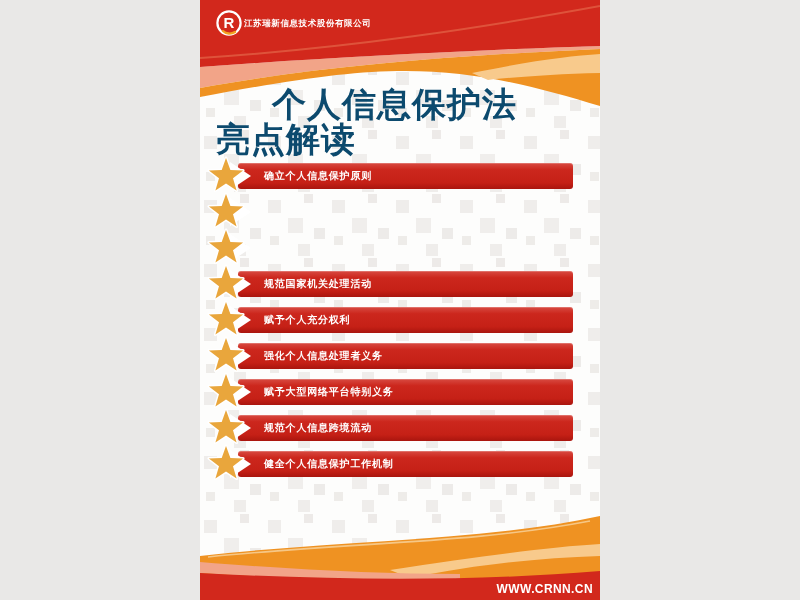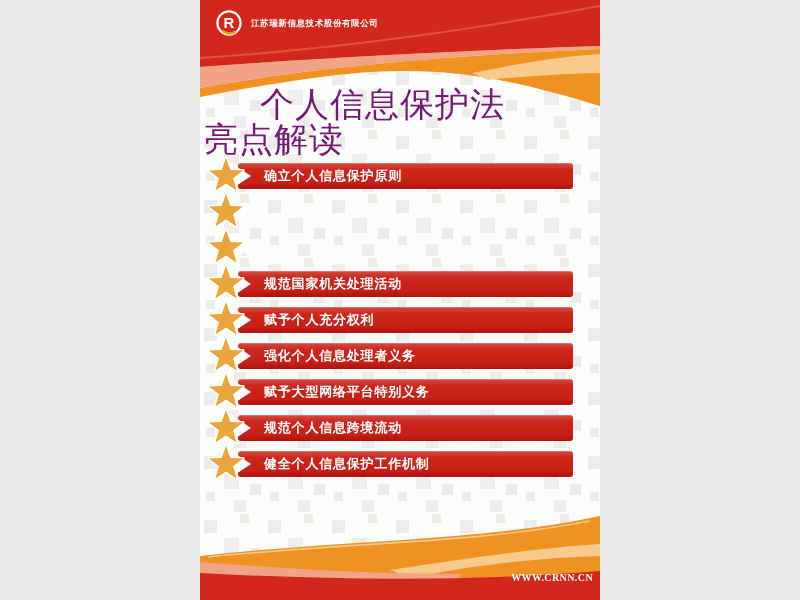--- a/index.html
+++ b/index.html
@@ -12,43 +12,43 @@
   .poster{
     position:absolute;left:200px;top:0;width:400px;height:600px;
     background:#fdfdfc;overflow:hidden;
   }
   .layer{position:absolute;left:0;display:block;}
   .bg-svg{top:0;}
   .header-svg{top:0;}
   .footer-svg{bottom:0;}
   .logo{position:absolute;left:14px;top:9px;width:30px;height:30px;}
   .company{
-    position:absolute;left:51px;top:18px;color:#ffffff;
+    position:absolute;left:44px;top:18px;color:#ffffff;
     font-size:8.5px;font-weight:bold;letter-spacing:.6px;white-space:nowrap;
   }
-  .title{position:absolute;top:86px;left:4px;right:0;color:#701a75;font-weight:normal;}
+  .title{position:absolute;top:86px;left:16px;right:0;color:#0c4a6e;font-weight:bold;}
   .title .l1{font-size:34px;line-height:37px;padding-left:56px;letter-spacing:1px;white-space:nowrap;}
   .title .l2{font-size:34px;line-height:32px;text-align:left;padding-right:42px;letter-spacing:1px;white-space:nowrap;}
   .list{position:absolute;top:163px;left:0;right:0;}
   .row{position:relative;height:26px;margin-bottom:10px;}
   .bar{
     position:absolute;left:38px;right:27px;top:0;bottom:0;border-radius:3px;
     background:linear-gradient(180deg,#d84a41 0%,#cc271d 26%,#c52016 76%,#a9150e 100%);
     box-shadow:inset 0 1px 0 rgba(255,255,255,.22);
   }
   .bar-text{
     display:block;line-height:26px;padding-left:26px;color:#ffffff;
-    font-size:13px;font-weight:bold;letter-spacing:.8px;white-space:nowrap;
+    font-size:10px;font-weight:bold;letter-spacing:.8px;white-space:nowrap;
   }
   .star-svg{position:absolute;left:6px;top:-7px;width:46px;height:40px;}
   .starpoly{fill:#e9a63c;stroke:#ffffff;stroke-width:3;paint-order:stroke;stroke-linejoin:round;}
   .wedge{fill:#ffffff;}
   .site{
-    position:absolute;right:7px;bottom:17px;color:#ffffff;
-    font-size:10px;font-weight:bold;letter-spacing:.4px;font-family:Liberation Serif, serif;
+    position:absolute;right:7px;bottom:4px;color:#ffffff;
+    font-size:12px;font-weight:bold;letter-spacing:.4px;
   }
 </style>
 </head>
 <body>
 
 <div class="poster">
 
   <svg class="layer bg-svg" width="400" height="600">
     <defs>
       <pattern id="sq" width="64" height="64" patternUnits="userSpaceOnUse">

